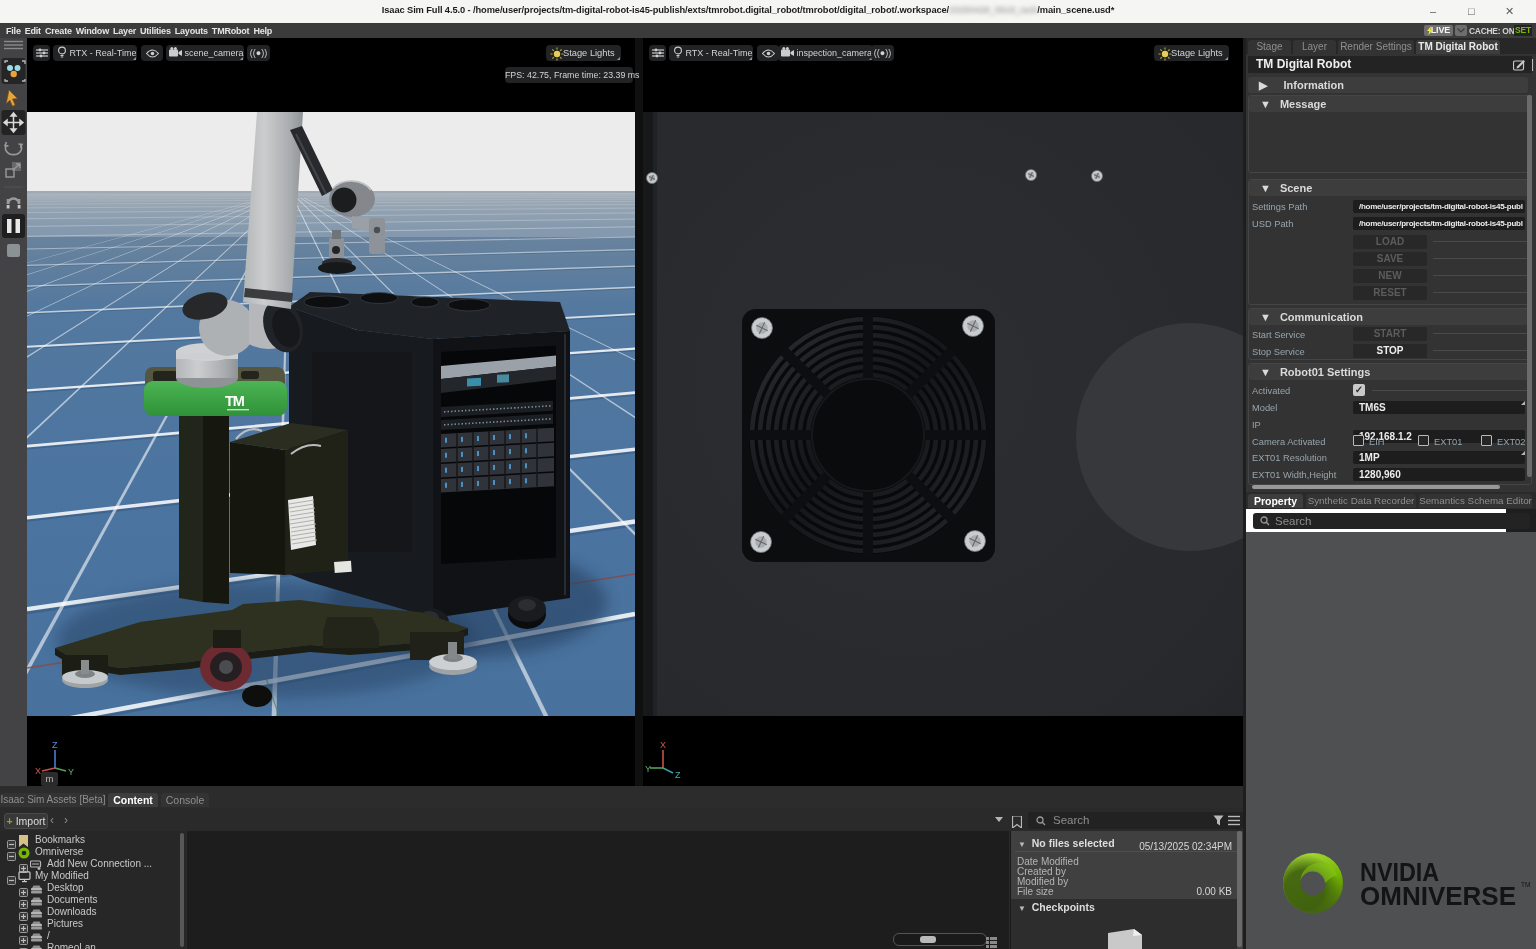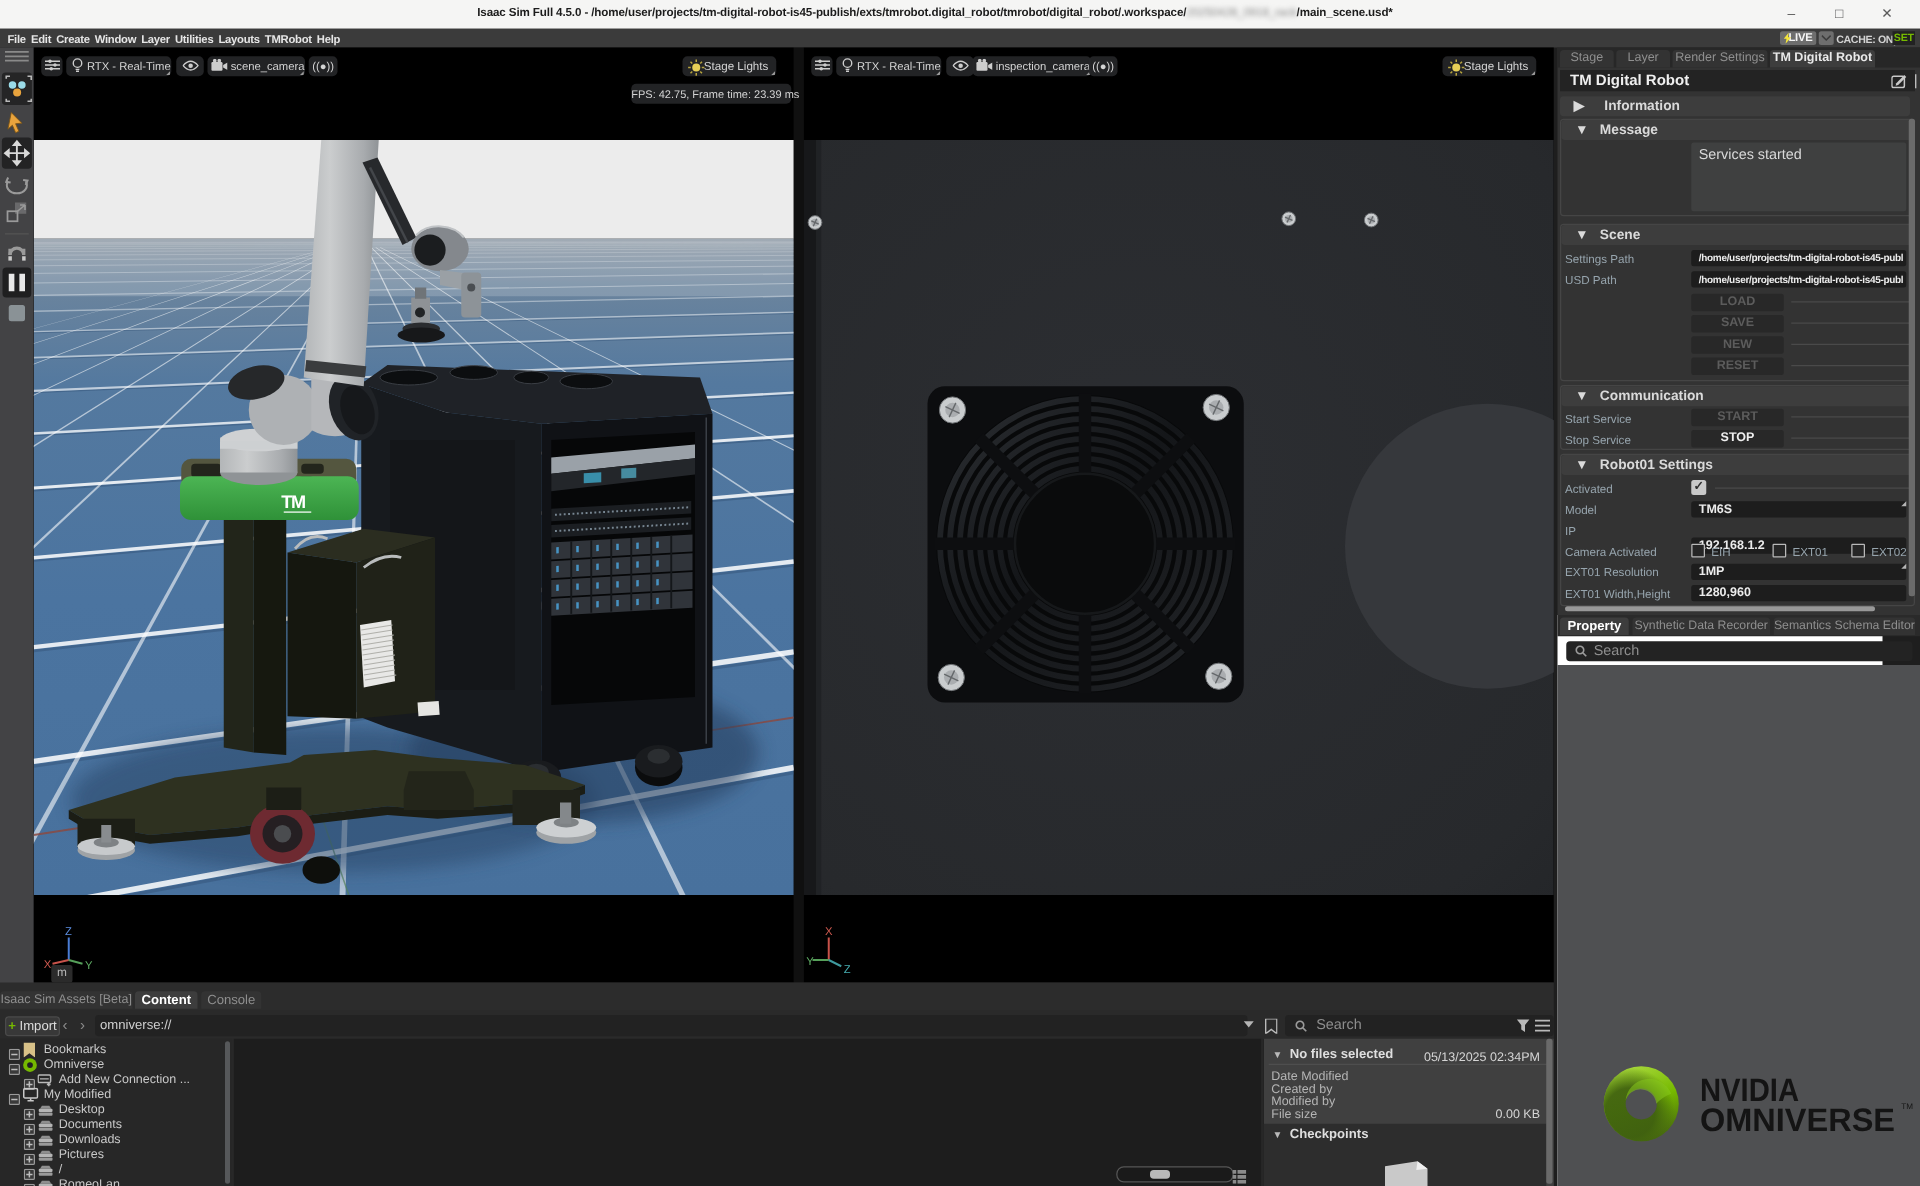--- a/index.html
+++ b/index.html
@@ -532,21 +532,20 @@
 <div class="abs" style="left:2px;top:18px;width:284px;height:17px;background:#232323;color:#efefef;font-size:12px;font-weight:bold;line-height:17px;padding-left:8px">TM Digital Robot
 <svg width="13" height="12" viewBox="0 0 13 12" style="position:absolute;left:265px;top:3px">
         <rect x="0.5" y="2" width="10" height="9" rx="1.5" fill="none" stroke="#c9c9c9" stroke-width="1.2"></rect>
         <path d="M4 7.5 l6.5-6.5 1.5 1.5 -6.5 6.5 -2 0.5 z" fill="#c9c9c9"></path>
       </svg>
 <div class="abs" style="left:283px;top:0;color:#c9c9c9;font-weight:normal">|</div>
 </div>
     <div class="secbar" style="top:39px"><span style="margin-left:11px">▶</span><span style="margin-left:16px">Information</span></div>
     <div class="secbox" style="top:57px;height:78px"></div>
 <div class="secbar" style="left:3px;top:58px;width:282px"><span style="margin-left:11px">▼</span><span style="margin-left:9px">Message</span></div>
-<div class="abs" style="left:107px;top:76px;width:172px;height:55px;background:#3f4040;border-radius:2px;color:#d9d9d9;font-size:11.5px;padding:4px 0 0 6px">Services started</div>
     <div class="secbox" style="top:141px;height:126px"></div>
 <div class="secbar" style="left:3px;top:142px;width:282px"><span style="margin-left:11px">▼</span><span style="margin-left:9px">Scene</span></div>
 <div class="lbl" style="left:6px;top:163px">Settings Path</div>
 <div class="fld" style="top:162px;overflow:hidden;font-size:8px;letter-spacing:-0.25px">/home/user/projects/tm-digital-robot-is45-publ</div>
 <div class="lbl" style="left:6px;top:180px">USD Path</div>
 <div class="fld" style="top:179px;overflow:hidden;font-size:8px;letter-spacing:-0.25px">/home/user/projects/tm-digital-robot-is45-publ</div>
 <div class="btn" style="top:197px">LOAD</div>
     <div class="hline" style="left:187px;top:203px;width:99px"></div>
 <div class="btn" style="top:214px">SAVE</div>
     <div class="hline" style="left:187px;top:220px;width:99px"></div>
@@ -620,21 +619,20 @@
 </svg>
 </div>
 <div class="abs" id="bottom">
 <div class="tab" style="left:0px;top:7px;width:106px;font-size:10px">Isaac Sim Assets [Beta]</div>
 <div class="tab act" style="left:108px;top:7px;width:50px;font-weight:bold;color:#fff">Content</div>
 <div class="tab" style="left:161px;top:7px;width:48px">Console</div>
 <div class="abs" style="left:0;top:22px;width:1243px;height:141px;background:#2a2a2a"></div>
 <div class="abs" style="left:4px;top:27px;width:44px;height:16px;background:#383838;border:1px solid #4a4a4a;border-radius:3px;color:#dcdcdc;font-size:10.5px;line-height:14px;text-align:center;white-space:nowrap"><span style="color:#76b900;font-weight:bold">+</span> Import</div>
 <div class="abs" style="left:50px;top:27px;color:#8a8a8a;font-size:12px">‹</div>
 <div class="abs" style="left:64px;top:27px;color:#8a8a8a;font-size:12px">›</div>
-<div class="abs" style="left:76px;top:26px;width:922px;height:17px;background:#222222;border-radius:3px;color:#d0d0d0;font-size:10.5px;line-height:17px;padding-left:4px">omniverse://</div>
 <div class="abs" style="left:995px;top:31px;width:0;height:0;border-left:4px solid transparent;border-right:4px solid transparent;border-top:5px solid #b5b5b5"></div>
 <div class="abs" style="left:1012px;top:28px"><svg width="10" height="12" viewBox="0 0 10 12">
         <path d="M0.5 0 h9 v12 l-4.5 -3.5 L0.5 12 z" fill="none" stroke="#b9b9b9" stroke-width="1.2"></path>
       </svg></div>
 <div class="abs" style="left:1028px;top:26px;width:215px;height:17px;background:#222222;border-radius:3px;color:#8e8e8e;font-size:11.5px;line-height:17px">
 <svg width="10" height="10" viewBox="0 0 10 10" style="position:absolute;left:8px;top:4px">
         <circle cx="4" cy="4" r="3" fill="none" stroke="#9a9a9a" stroke-width="1.3"></circle>
         <line x1="6.3" y1="6.3" x2="9" y2="9" stroke="#9a9a9a" stroke-width="1.3"></line>
       </svg>
 <span style="margin-left:25px">Search</span>

